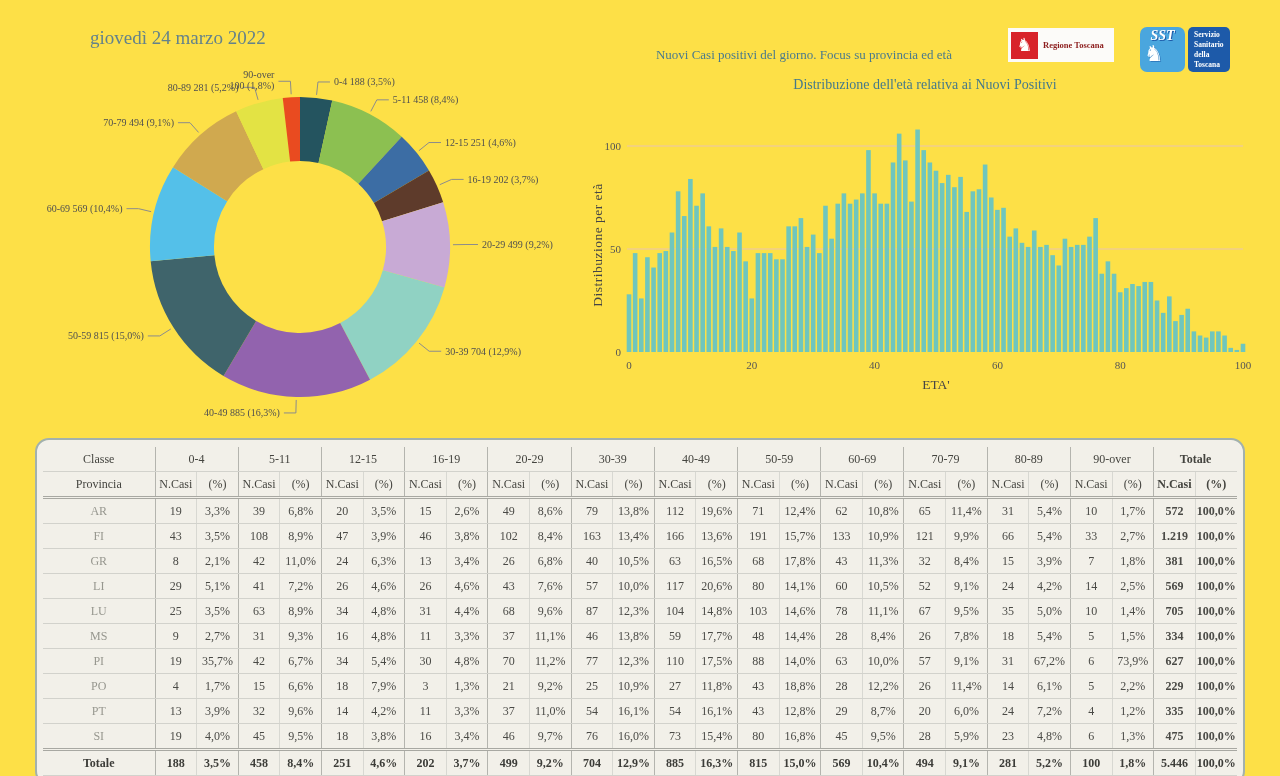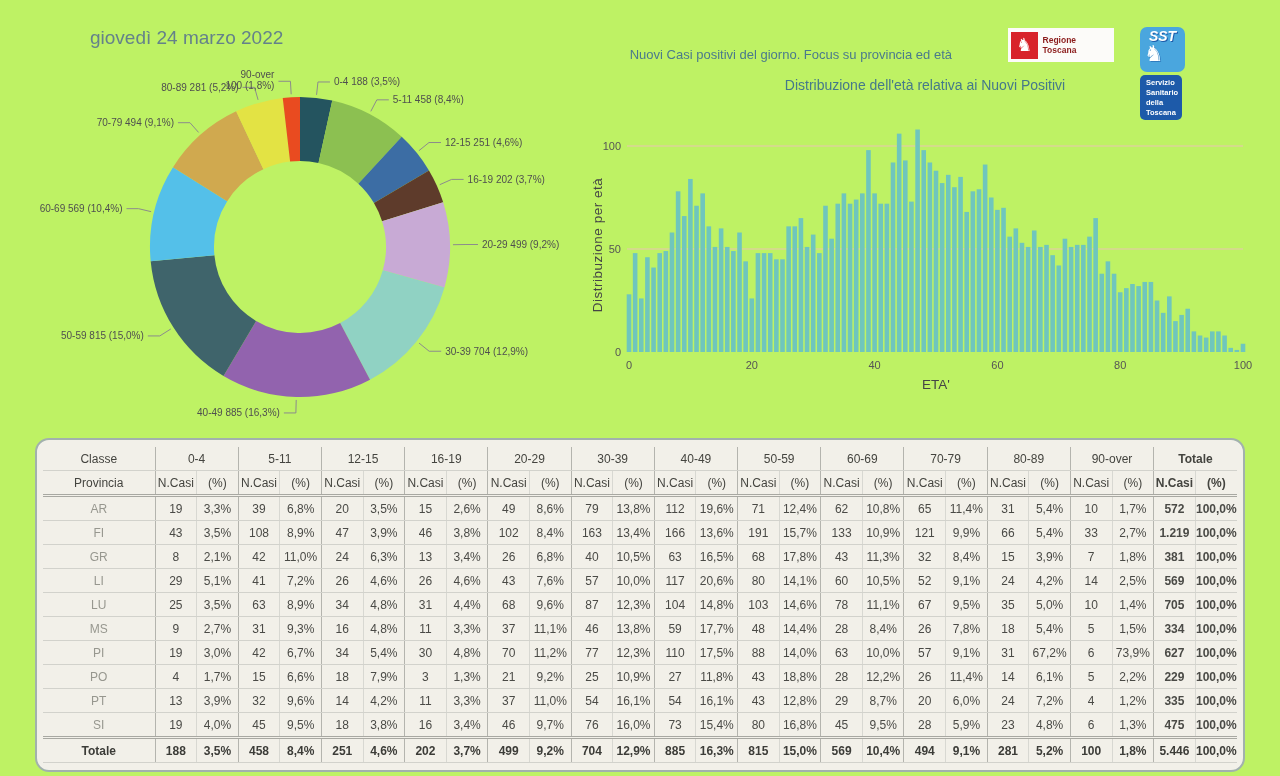--- a/index.html
+++ b/index.html
@@ -1,29 +1,29 @@
 <!DOCTYPE html>
 <html><head>
 <meta charset="utf-8">
 <style>
   html,body{margin:0;padding:0;background:#f2f0e9;}
-  .page{position:relative;width:1280px;height:776px;background:#bef264;overflow:hidden;
-        font-family:Liberation Sans, sans-serif;}
+  .page{position:relative;width:1280px;height:776px;background:#fde047;overflow:hidden;
+        font-family:Liberation Serif, serif;}
 
   .date-title{position:absolute;left:90px;top:27px;font-size:19px;color:#64828a;}
   .main-title{position:absolute;left:392px;top:47px;width:560px;text-align:right;
               font-size:13px;color:#4a7a8c;}
 
   
   .logo-regione{position:absolute;left:1008px;top:28px;width:106px;height:34px;background:#fcfbf9;
                 display:flex;align-items:center;gap:5px;padding:0 3px;box-sizing:border-box;}
   .rt-square{width:27px;height:27px;background:#d8232a;display:flex;align-items:center;justify-content:center;}
   .rt-square .horse{color:#ffffff;font-size:18px;line-height:1;}
   .rt-text{font-size:8.5px;font-weight:bold;color:#8c1d1d;}
-  .logo-sst{position:absolute;left:1140px;top:27px;display:flex;gap:3px;flex-direction:column;}
+  .logo-sst{position:absolute;left:1140px;top:27px;display:flex;gap:3px;}
   .sst-square{width:45px;height:45px;background:#4aa6de;border-radius:7px;position:relative;overflow:hidden;}
   .sst-acronym{position:absolute;left:0;right:0;top:1px;text-align:center;color:#ffffff;
                font-size:14px;font-weight:bold;font-style:italic;text-shadow:1px 1px 0 #1d5aa9;}
   .sst-horse{position:absolute;left:4px;top:16px;color:#ffffff;font-size:22px;line-height:1;
              text-shadow:1px 1px 0 #2f7cbf;}
   .sst-label{width:42px;height:45px;background:#1d5aa9;border-radius:5px;box-sizing:border-box;
              padding:3px 0 0 6px;}
   .sst-label div{color:#ffffff;font-size:7.5px;font-weight:bold;line-height:10px;}
 
   .donut-svg{position:absolute;left:30px;top:50px;}
@@ -481,21 +481,21 @@
             <td class="">18</td>
             <td class="grp-end">5,4%</td>
             <td class="">5</td>
             <td class="grp-end">1,5%</td>
             <td class="tot">334</td>
             <td class="grp-end tot">100,0%</td>
           </tr>
           <tr class="">
             <td class="prov grp-end">PI</td>
             <td class="">19</td>
-            <td class="grp-end">3,0%</td>
+            <td class="grp-end">35,7%</td>
             <td class="">42</td>
             <td class="grp-end">6,7%</td>
             <td class="">34</td>
             <td class="grp-end">5,4%</td>
             <td class="">30</td>
             <td class="grp-end">4,8%</td>
             <td class="">70</td>
             <td class="grp-end">11,2%</td>
             <td class="">77</td>
             <td class="grp-end">12,3%</td>

